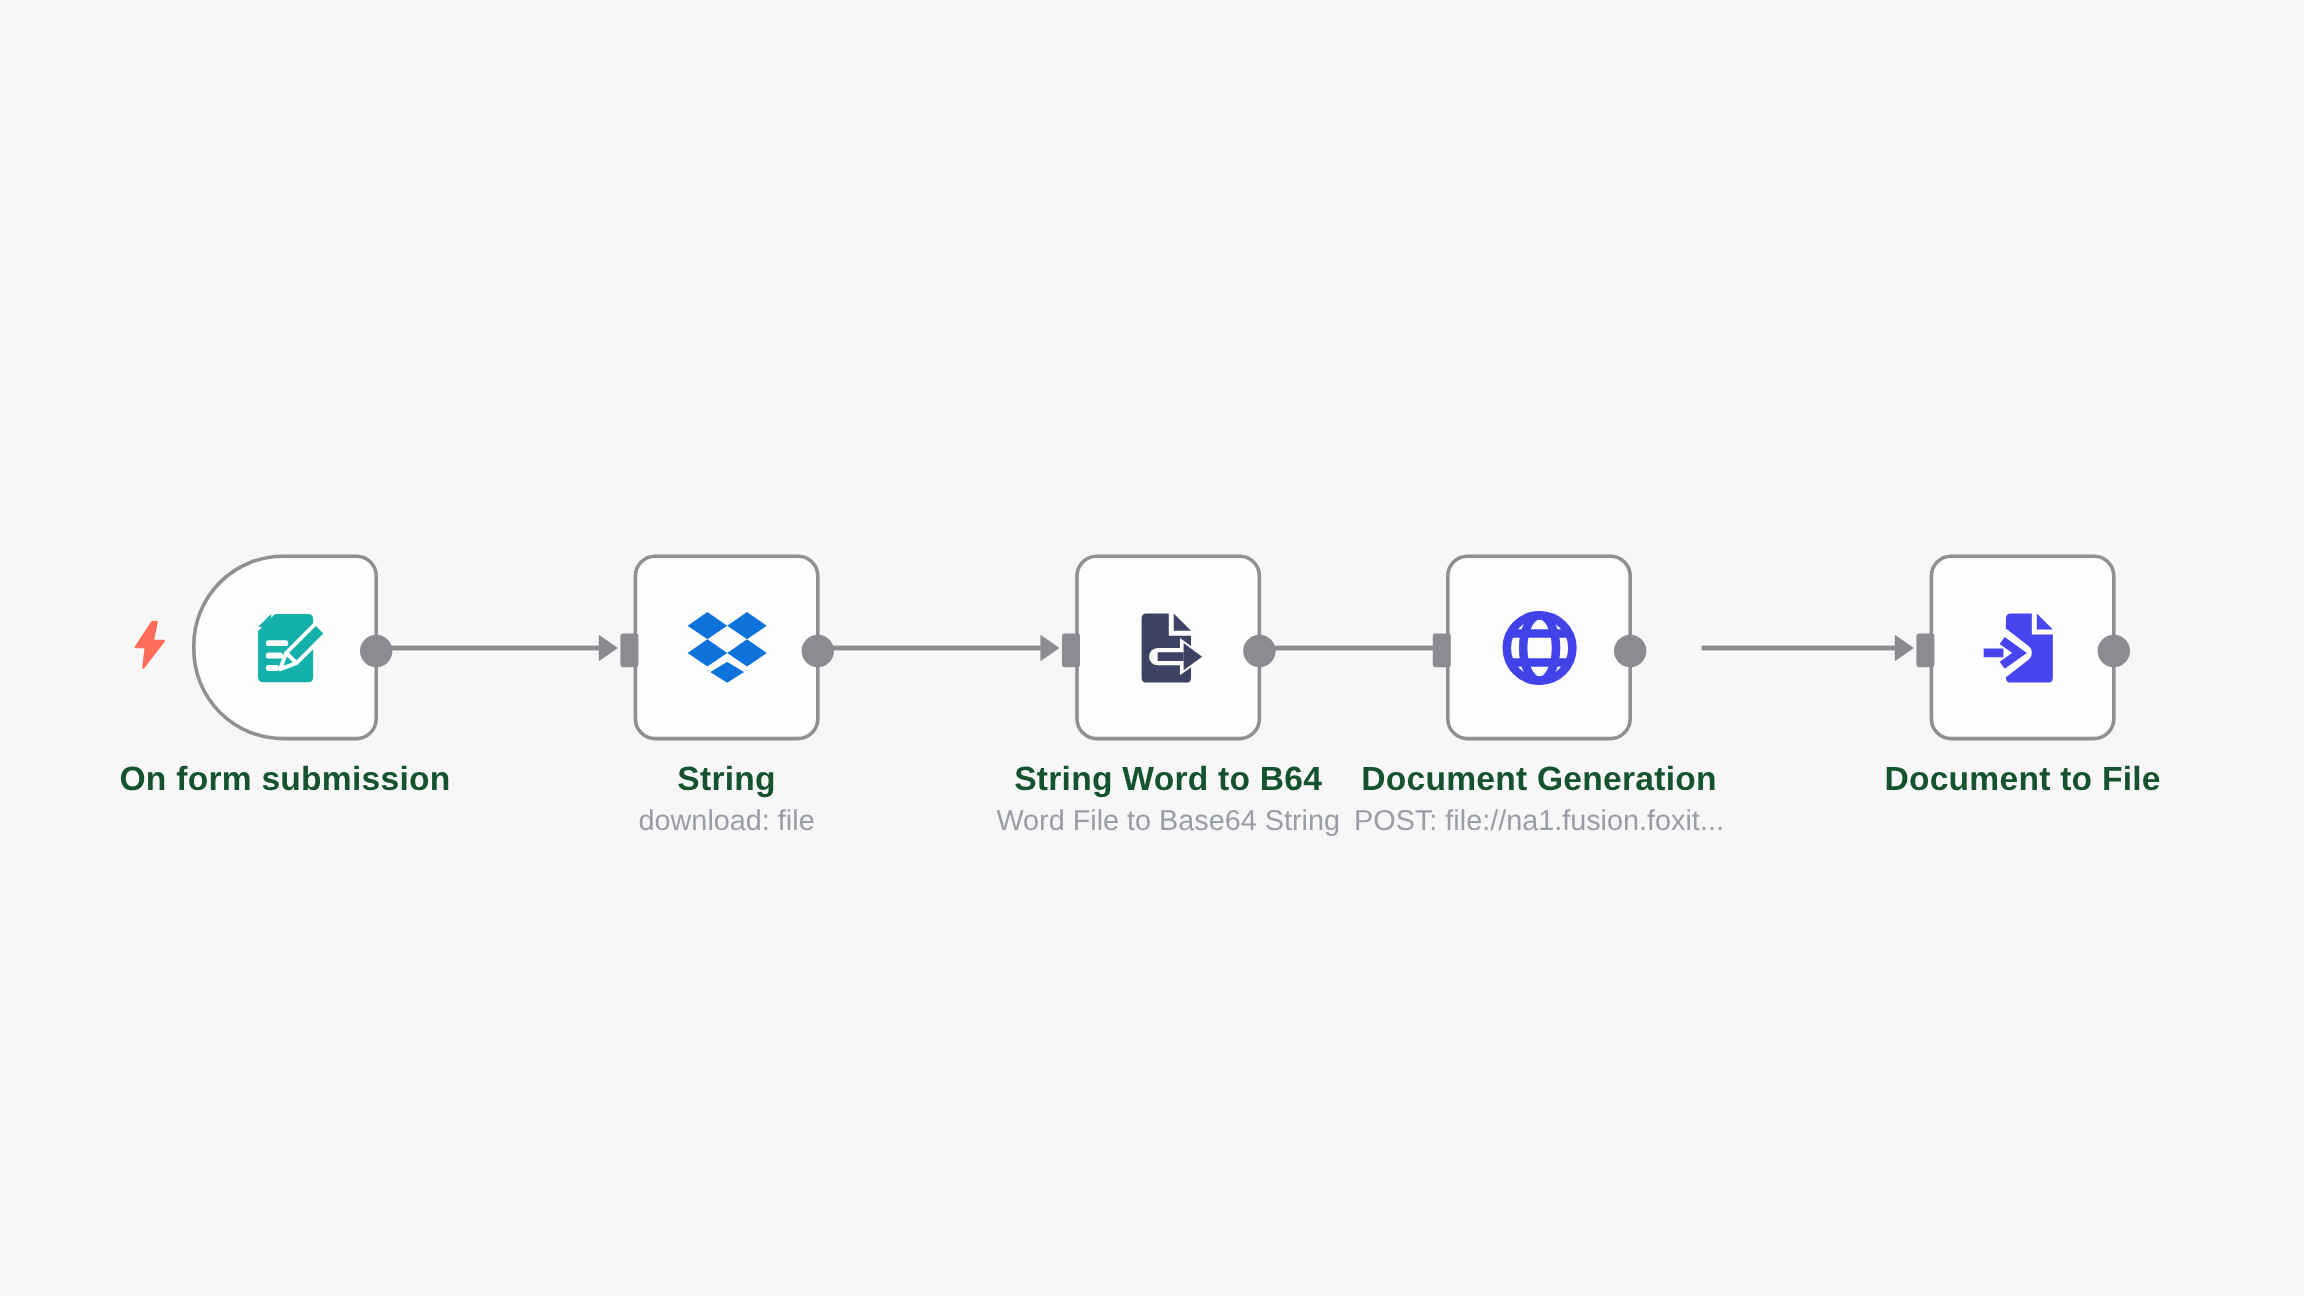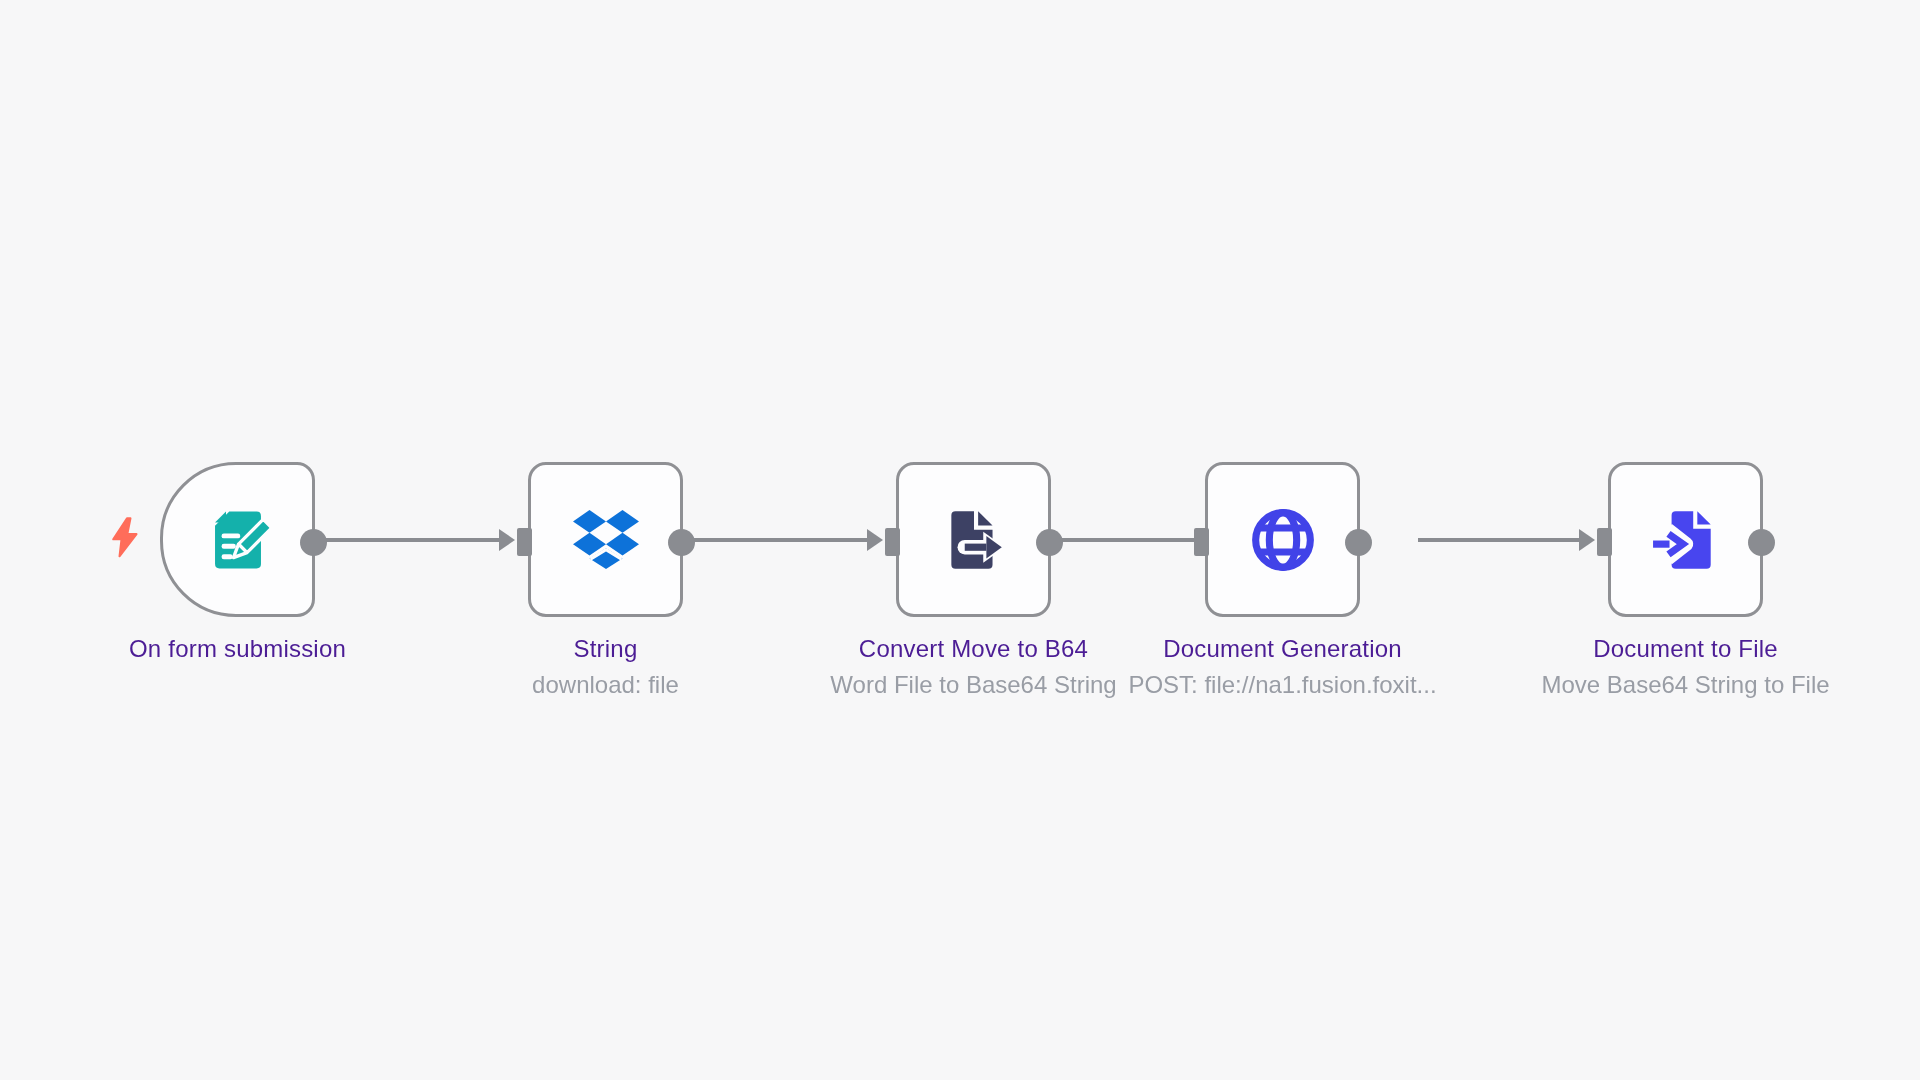--- a/index.html
+++ b/index.html
@@ -56,21 +56,21 @@
   .ca3 { left:1234px; }
   .ca4 { left:1579px; }
 
   
   .node-label {
     position:absolute; top:170px; left:50%;
     transform:translateX(-50%);
     text-align:center; white-space:nowrap;
   }
   .node-title {
-    font-size:24px; font-weight:400; color:#4c1d95; line-height:34px;
+    font-size:28px; font-weight:700; color:#14532d; line-height:34px;
     letter-spacing:.2px;
   }
   .node-subtitle {
     font-size:24px; font-weight:400; color:#999da5; line-height:30px;
     margin-top:4px;
   }
 
   
   .bolt { position:absolute; left:106px; top:517px; width:38px; height:42px; }
 
@@ -141,21 +141,21 @@
         <polygon points="38,4 52,18 38,18" fill="#3d4164"></polygon>
         <path d="M25 39 H48" stroke="#fdfdfe" stroke-width="14" stroke-linecap="round"></path>
         <polygon points="43,24 64,39 43,54" fill="#fdfdfe"></polygon>
         <path d="M25 39 H46" stroke="#3d4164" stroke-width="7"></path>
         <polygon points="46,28 61,39 46,50" fill="#3d4164"></polygon>
       </svg>
       <div class="in-rect"></div>
       <div class="out-dot"></div>
     </div>
     <div class="node-label">
-      <div class="node-title">Convert Move to B64</div>
+      <div class="node-title">String Word to B64</div>
       <div class="node-subtitle">Word File to Base64 String</div>
     </div>
   </div>
 
   <div class="node-wrap n4">
     <div class="node-box">
       <svg class="node-icon" width="70" height="70" viewBox="0 0 64 64">
         <circle cx="32" cy="32" r="25" fill="none" stroke="#4143e8" stroke-width="6.5"></circle>
         <ellipse cx="32" cy="32" rx="12.5" ry="25" fill="none" stroke="#4143e8" stroke-width="6.5"></ellipse>
         <line x1="9.8" y1="21" x2="54.2" y2="21" stroke="#4143e8" stroke-width="6.5"></line>
@@ -178,17 +178,16 @@
         <path d="M2 36 H22" stroke="#fdfdfe" stroke-width="14" stroke-linecap="round"></path>
         <path d="M16 22 L34 36 L16 50" fill="none" stroke="#fdfdfe" stroke-width="14" stroke-linejoin="round"></path>
         <path d="M2 36 H18" stroke="#4845ef" stroke-width="7"></path>
         <path d="M17 26 L31 36 L17 46" fill="none" stroke="#4845ef" stroke-width="7" stroke-linejoin="miter"></path>
       </svg>
       <div class="in-rect"></div>
       <div class="out-dot"></div>
     </div>
     <div class="node-label">
       <div class="node-title">Document to File</div>
-      <div class="node-subtitle">Move Base64 String to File</div>
     </div>
   </div>
 
 </div>
 
 </body></html>

